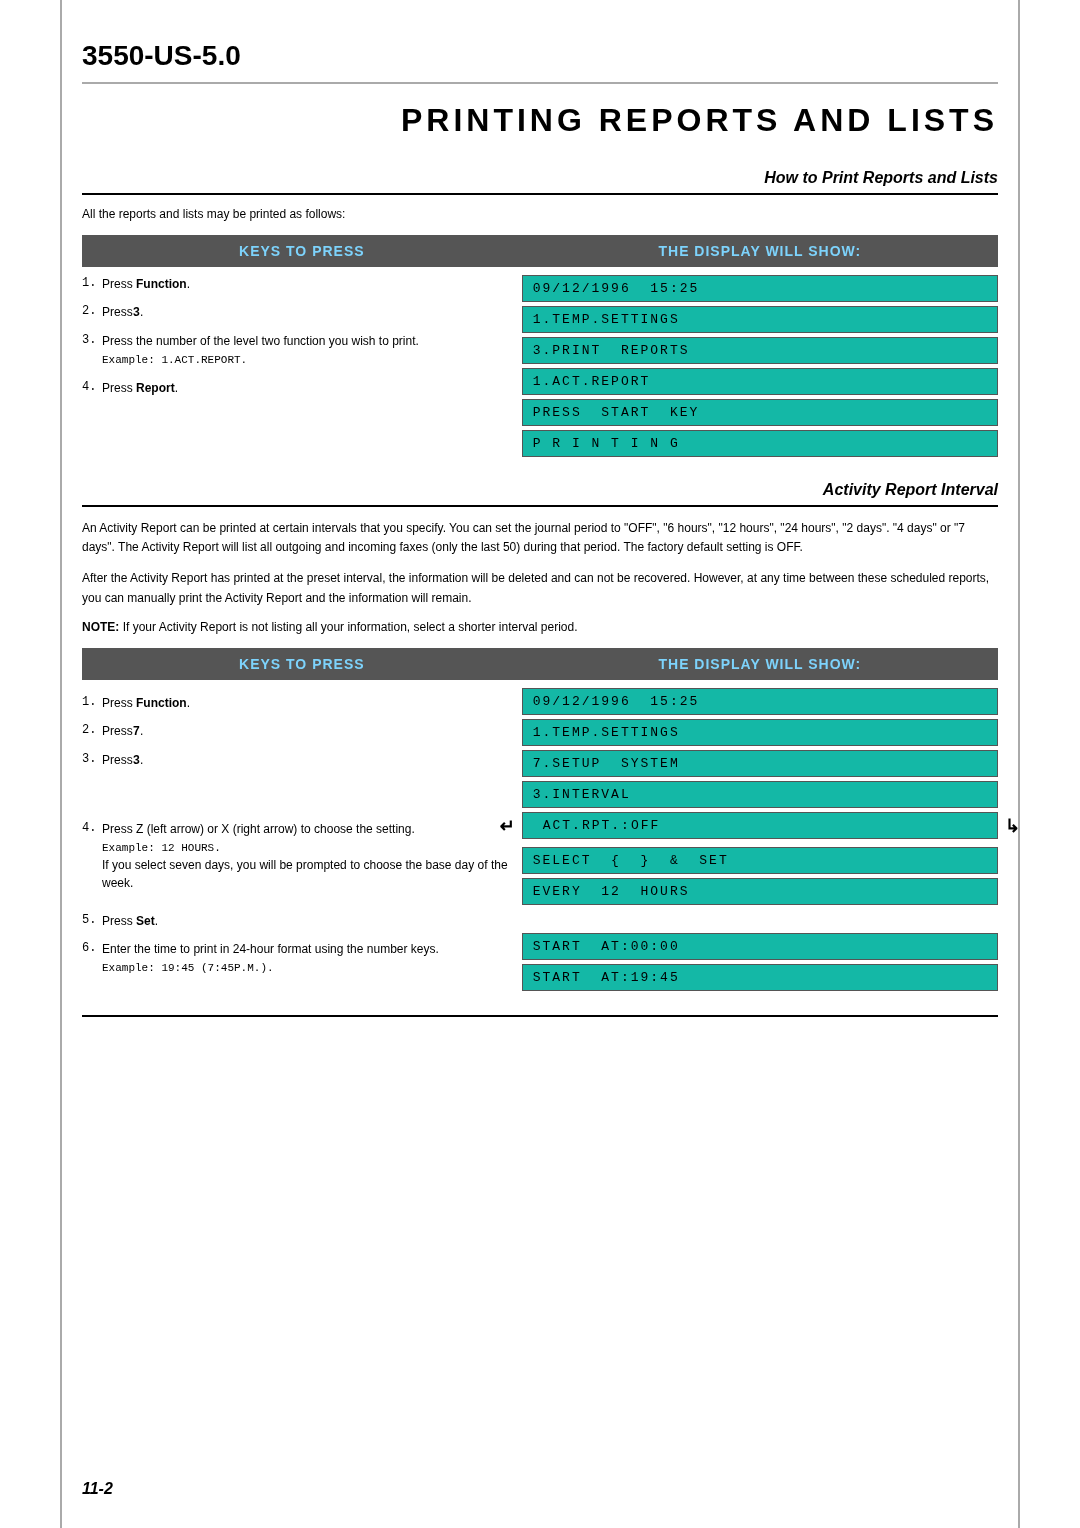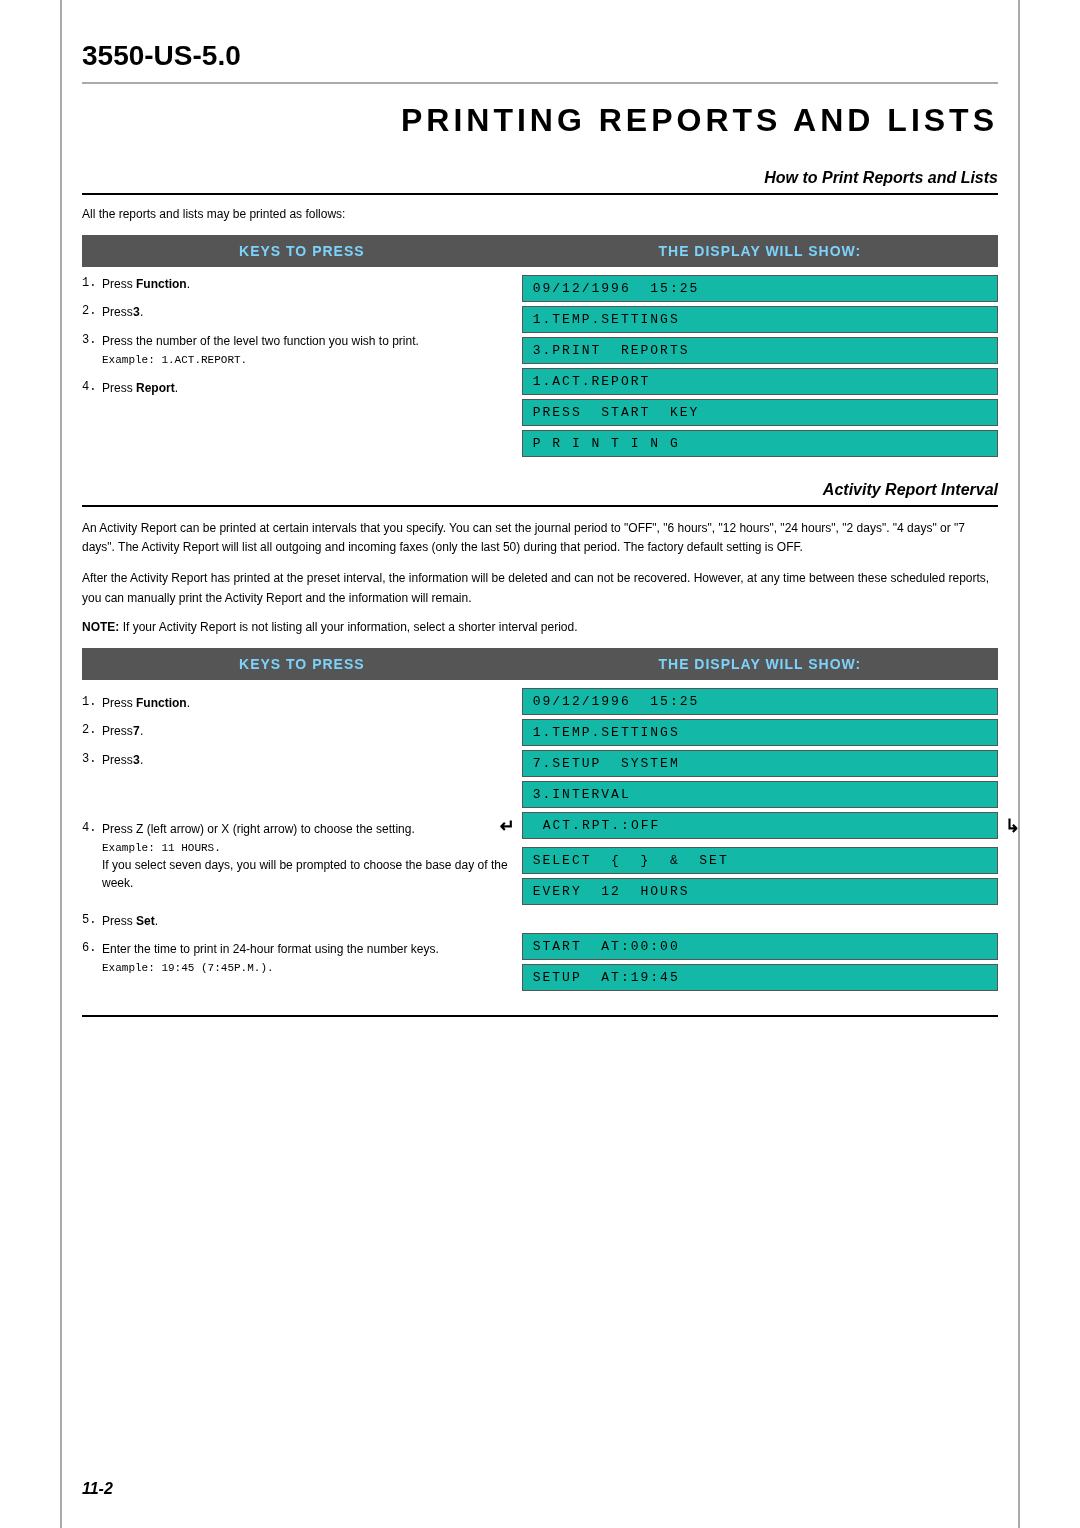--- a/index.html
+++ b/index.html
@@ -237,21 +237,21 @@
           </div>
           <div class="step-row">
             <span class="step-label">3.</span>
             <span class="step-content">Press<span class="key-mono">3</span>.</span>
           </div>
 
           <div style="margin-bottom:50px;"></div>
 
           <div class="step-row">
             <span class="step-label">4.</span>
-            <span class="step-content">Press Z (left arrow) or X (right arrow) to choose the setting.<br><span class="example-text">Example: 11 HOURS.</span><br>If you select seven days, you will be prompted to choose the base day of the week.</span>
+            <span class="step-content">Press Z (left arrow) or X (right arrow) to choose the setting.<br><span class="example-text">Example: 12 HOURS.</span><br>If you select seven days, you will be prompted to choose the base day of the week.</span>
           </div>
 
           <div style="margin-bottom:20px;"></div>
 
           <div class="step-row">
             <span class="step-label">5.</span>
             <span class="step-content">Press <strong>Set</strong>.</span>
           </div>
           <div class="step-row">
             <span class="step-label">6.</span>
@@ -267,21 +267,21 @@
           <div class="display-box">3.INTERVAL</div>
           <div style="position:relative; margin-bottom:4px;">
             <div class="display-box" style="margin-bottom:8px;padding-left:20px;">ACT.RPT.:OFF</div>
             <span style="position:absolute;left:-22px;top:3px;font-size:18px;font-weight:bold;">↵</span>
             <span style="position:absolute;right:-22px;top:3px;font-size:18px;font-weight:bold;">↳</span>
           </div>
           <div class="display-box">SELECT  {  }  &amp;  SET</div>
           <div class="display-box">EVERY  12  HOURS</div>
           <div style="margin-bottom: 28px;"></div>
           <div class="display-box">START  AT:00:00</div>
-          <div class="display-box">SETUP  AT:19:45</div>
+          <div class="display-box">START  AT:19:45</div>
         </td>
       </tr>
     </tbody>
       </table>
 
     <div class="bottom-rule"></div>
   </div>
 
   <div class="page-number">11-2</div>
 </div>

